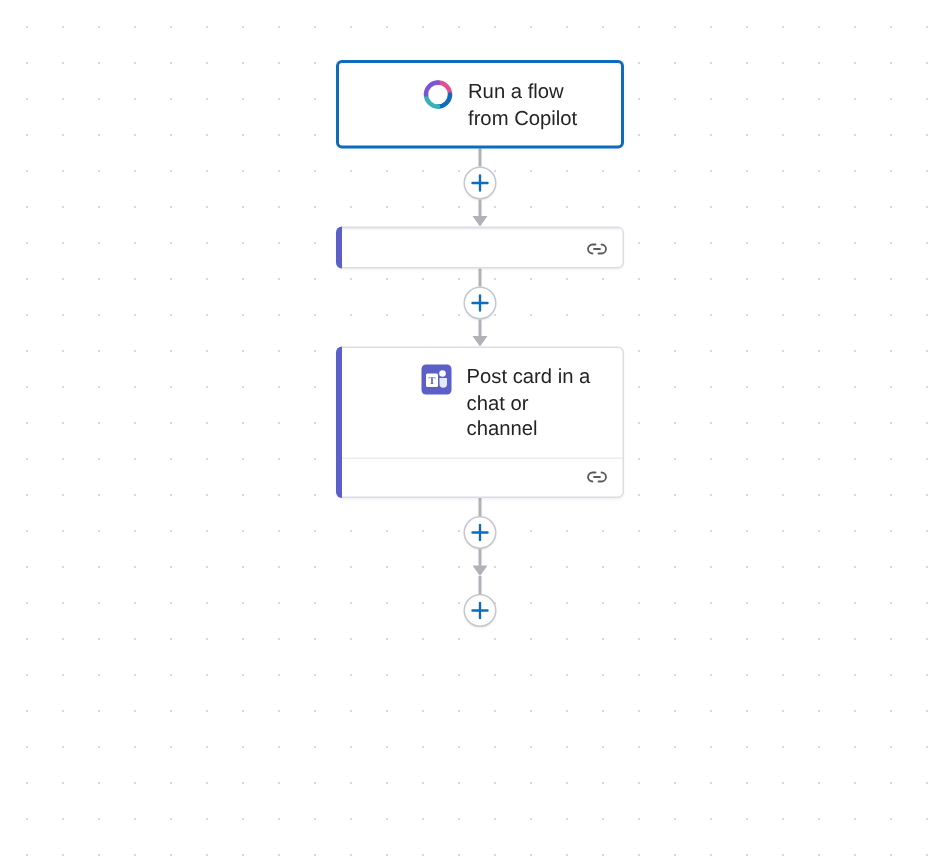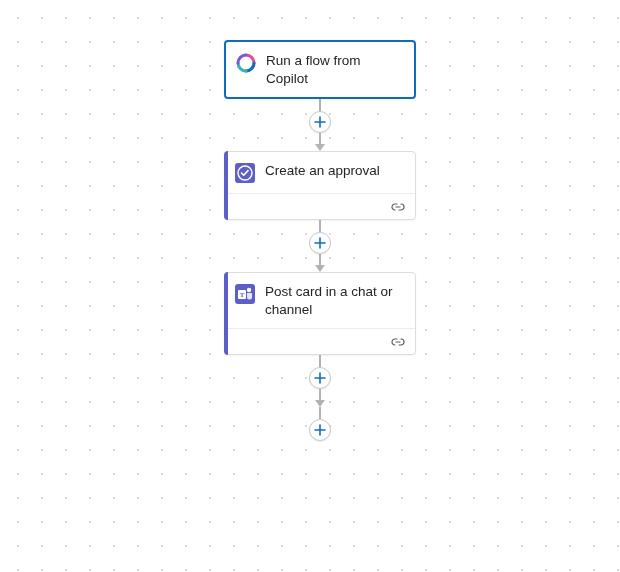--- a/index.html
+++ b/index.html
@@ -32,20 +32,21 @@
     cursor: pointer;
   }
   .card.selected {
     border: 2px solid #0f6cbd;
   }
   .card-body {
     display: flex;
     align-items: flex-start;
     padding: 10px 12px 10px 10px;
     gap: 10px;
+    margin-left: 46px;
   }
   .card.accent::before {
     content: "";
     position: absolute;
     left: -1px; top: -1px; bottom: -1px;
     width: 4px;
     background: #5b5fc7;
     border-radius: 4px 0 0 4px;
   }
   .icon-box {
@@ -163,28 +164,20 @@
     <button class="add-btn">
       <svg viewBox="0 0 12 12">
           <use href="#plus"></use>
         </svg>
     </button>
     <div class="line" style="height:12px"></div>
     <div class="arrow"></div>
   </div>
 
   <div class="card accent">
-    <div class="card-body">
-      <span class="icon-box icon-approval">
-        <svg width="20" height="20" viewBox="0 0 20 20">
-            <use href="#approval-glyph"></use>
-          </svg>
-      </span>
-      <div class="card-title">Create an approval</div>
-    </div>
     <div class="card-footer">
       <span class="link-icon">
         <svg width="14" height="14" viewBox="0 0 14 14">
             <use href="#link-glyph"></use>
           </svg>
       </span>
     </div>
   </div>
 
   <div class="connector">

